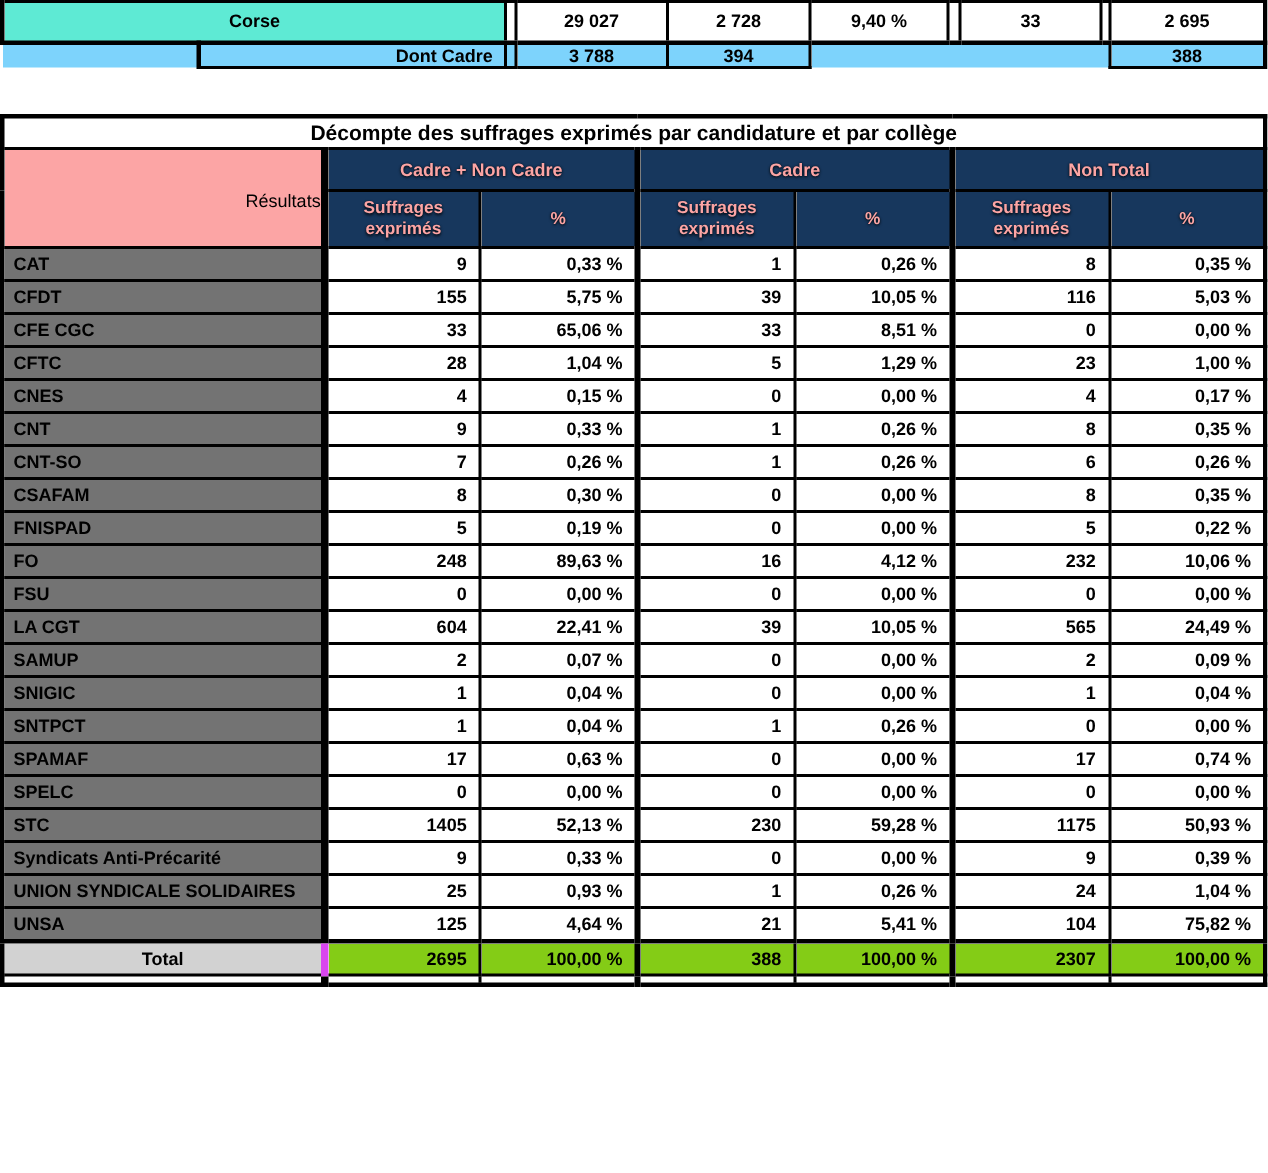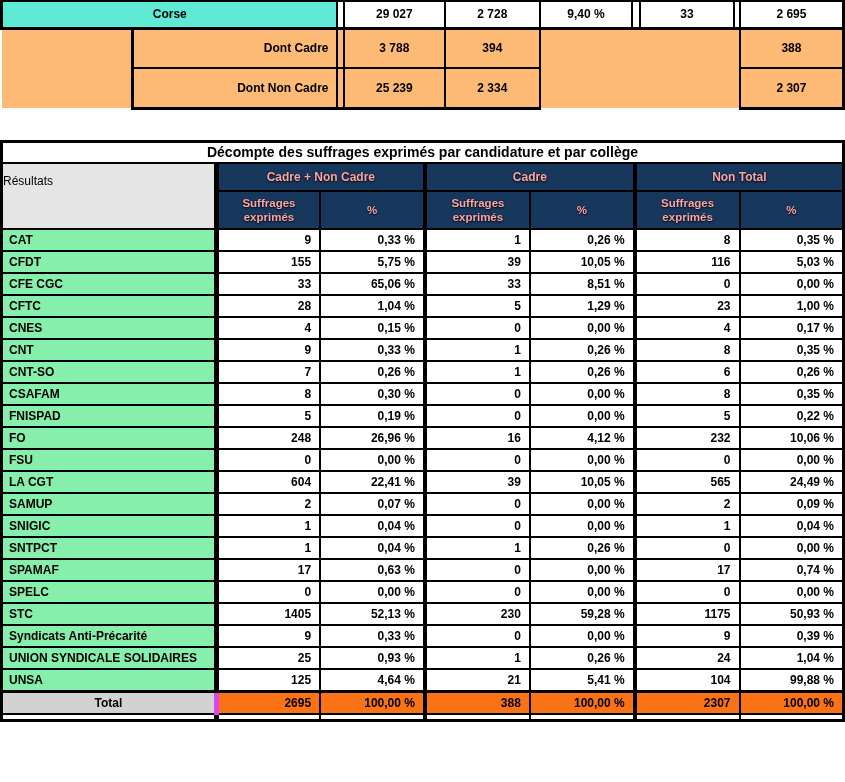--- a/index.html
+++ b/index.html
@@ -20,49 +20,49 @@
   .t1 .navy {
     background:#17375d; color:#fff; line-height:1.25;
     text-shadow:0 1px 2px rgba(0,0,0,.85), 0 0 1px rgba(0,0,0,.6);
   }
   .t1 tr.head th { height:46px; border-top-width:3px; }
   .t1 .first { border-left-width:3px; }
   .t1 .last  { border-right-width:3px; }
   .t1 .sp { background:#fff; }
   .t1 tr.corse td { height:27px; border-bottom-width:3px; }
   .t1 tr.corse .region { background:#5eead4; }
-  .t1 tr.dont td { height:40px; background:#fdba74; }
+  .t1 tr.dont td { height:16px; background:#7dd3fc; }
   .t1 .gutter { border:none; }
   .t1 .dont-label { text-align:right; padding-right:8px; border-left-width:3px; }
   .t1 .empty-mid { border-top:none; border-right:none; border-bottom:none; }
   .t1 tr.dont-last .dont-label,
   .t1 tr.dont-last .bb,
   .t1 tr.dont-last .suff { border-bottom-width:3px; }
 
   
   .t2 { width:845px; margin-top:30px; border:3px solid #000; }
   .t2 th, .t2 td { border:2px solid #000; padding:0; vertical-align:middle; }
   .t2 tr.title th { height:22px; background:#fff; font-size:14px; font-weight:bold; text-align:center; }
   .t2 .navy {
     background:#17375d; color:#fca5a5; font-weight:bold; text-align:center;
     text-shadow:0 1px 2px rgba(0,0,0,.85), 0 0 1px rgba(0,0,0,.6);
   }
   .t2 tr.groups th { height:28px; font-size:12px; }
   .t2 tr.subs th { height:38px; font-size:11.5px; line-height:1.25; padding:0 6px; }
   .t2 .res {
-    background:#e5e5e5; font-weight:normal; font-size:12px; text-align:left;
-    vertical-align:top; padding-top:10px; border-right:5px solid #000;
+    background:#fca5a5; font-weight:normal; font-size:12px; text-align:right;
+    vertical-align:top; padding-top:27px; border-right:5px solid #000;
   }
   .t2 td { height:20px; font-size:12px; font-weight:bold; line-height:20px; }
-  .t2 td.lbl { background:#86efac; text-align:left; padding-left:6px; border-right:5px solid #000; }
+  .t2 td.lbl { background:#737373; text-align:left; padding-left:6px; border-right:5px solid #000; }
   .t2 td.val { background:#fff; text-align:right; padding-right:8px; }
   .t2 .gb { border-left:4px solid #000; }
   .t2 tr.total td { background:#d2d2d2; border-top:3px solid #000; }
   .t2 tr.total .total-label { text-align:center; border-right:5px solid #d946ef; }
-  .t2 tr.total .val { background:#f97316; }
+  .t2 tr.total .val { background:#84cc16; }
   .t2 tr.clip td { height:6px; background:#fff; border-bottom:none; }
 </style>
 </head>
 <body>
 
 <table class="t1">
   <colgroup>
     <col style="width:130px">
       <col style="width:204px">
       <col style="width:6px">
@@ -88,29 +88,20 @@
   </tr>
   <tr class="dont">
     <td class="gutter"></td>
     <td class="dont-label">Dont Cadre</td>
     <td class="sp bb"></td>
     <td class="bb">3 788</td>
     <td class="bb">394</td>
     <td colspan="4" class="empty-mid"></td>
     <td class="suff last">388</td>
   </tr>
-  <tr class="dont dont-last">
-    <td class="gutter"></td>
-    <td class="dont-label">Dont Non Cadre</td>
-    <td class="sp bb"></td>
-    <td class="bb">25 239</td>
-    <td class="bb">2 334</td>
-    <td colspan="4" class="empty-mid"></td>
-    <td class="suff last">2 307</td>
-  </tr>
 </tbody>
   </table>
 
 <table class="t2">
   <colgroup>
     <col style="width:213px">
       <col style="width:103px">
       <col style="width:104px">
     <col style="width:104px">
       <col style="width:104px">
@@ -214,21 +205,21 @@
         <td class="val">5</td>
         <td class="val">0,19 %</td>
         <td class="val gb">0</td>
         <td class="val">0,00 %</td>
         <td class="val gb">5</td>
         <td class="val">0,22 %</td>
       </tr>
       <tr>
         <td class="lbl">FO</td>
         <td class="val">248</td>
-        <td class="val">26,96 %</td>
+        <td class="val">89,63 %</td>
         <td class="val gb">16</td>
         <td class="val">4,12 %</td>
         <td class="val gb">232</td>
         <td class="val">10,06 %</td>
       </tr>
       <tr>
         <td class="lbl">FSU</td>
         <td class="val">0</td>
         <td class="val">0,00 %</td>
         <td class="val gb">0</td>
@@ -317,21 +308,21 @@
         <td class="val gb">24</td>
         <td class="val">1,04 %</td>
       </tr>
       <tr>
         <td class="lbl">UNSA</td>
         <td class="val">125</td>
         <td class="val">4,64 %</td>
         <td class="val gb">21</td>
         <td class="val">5,41 %</td>
         <td class="val gb">104</td>
-        <td class="val">99,88 %</td>
+        <td class="val">75,82 %</td>
       </tr>
     </tbody>
   <tfoot>
     <tr class="total">
       <td class="total-label">Total</td>
       <td class="val">2695</td>
       <td class="val">100,00 %</td>
       <td class="val gb">388</td>
       <td class="val">100,00 %</td>
       <td class="val gb">2307</td>

